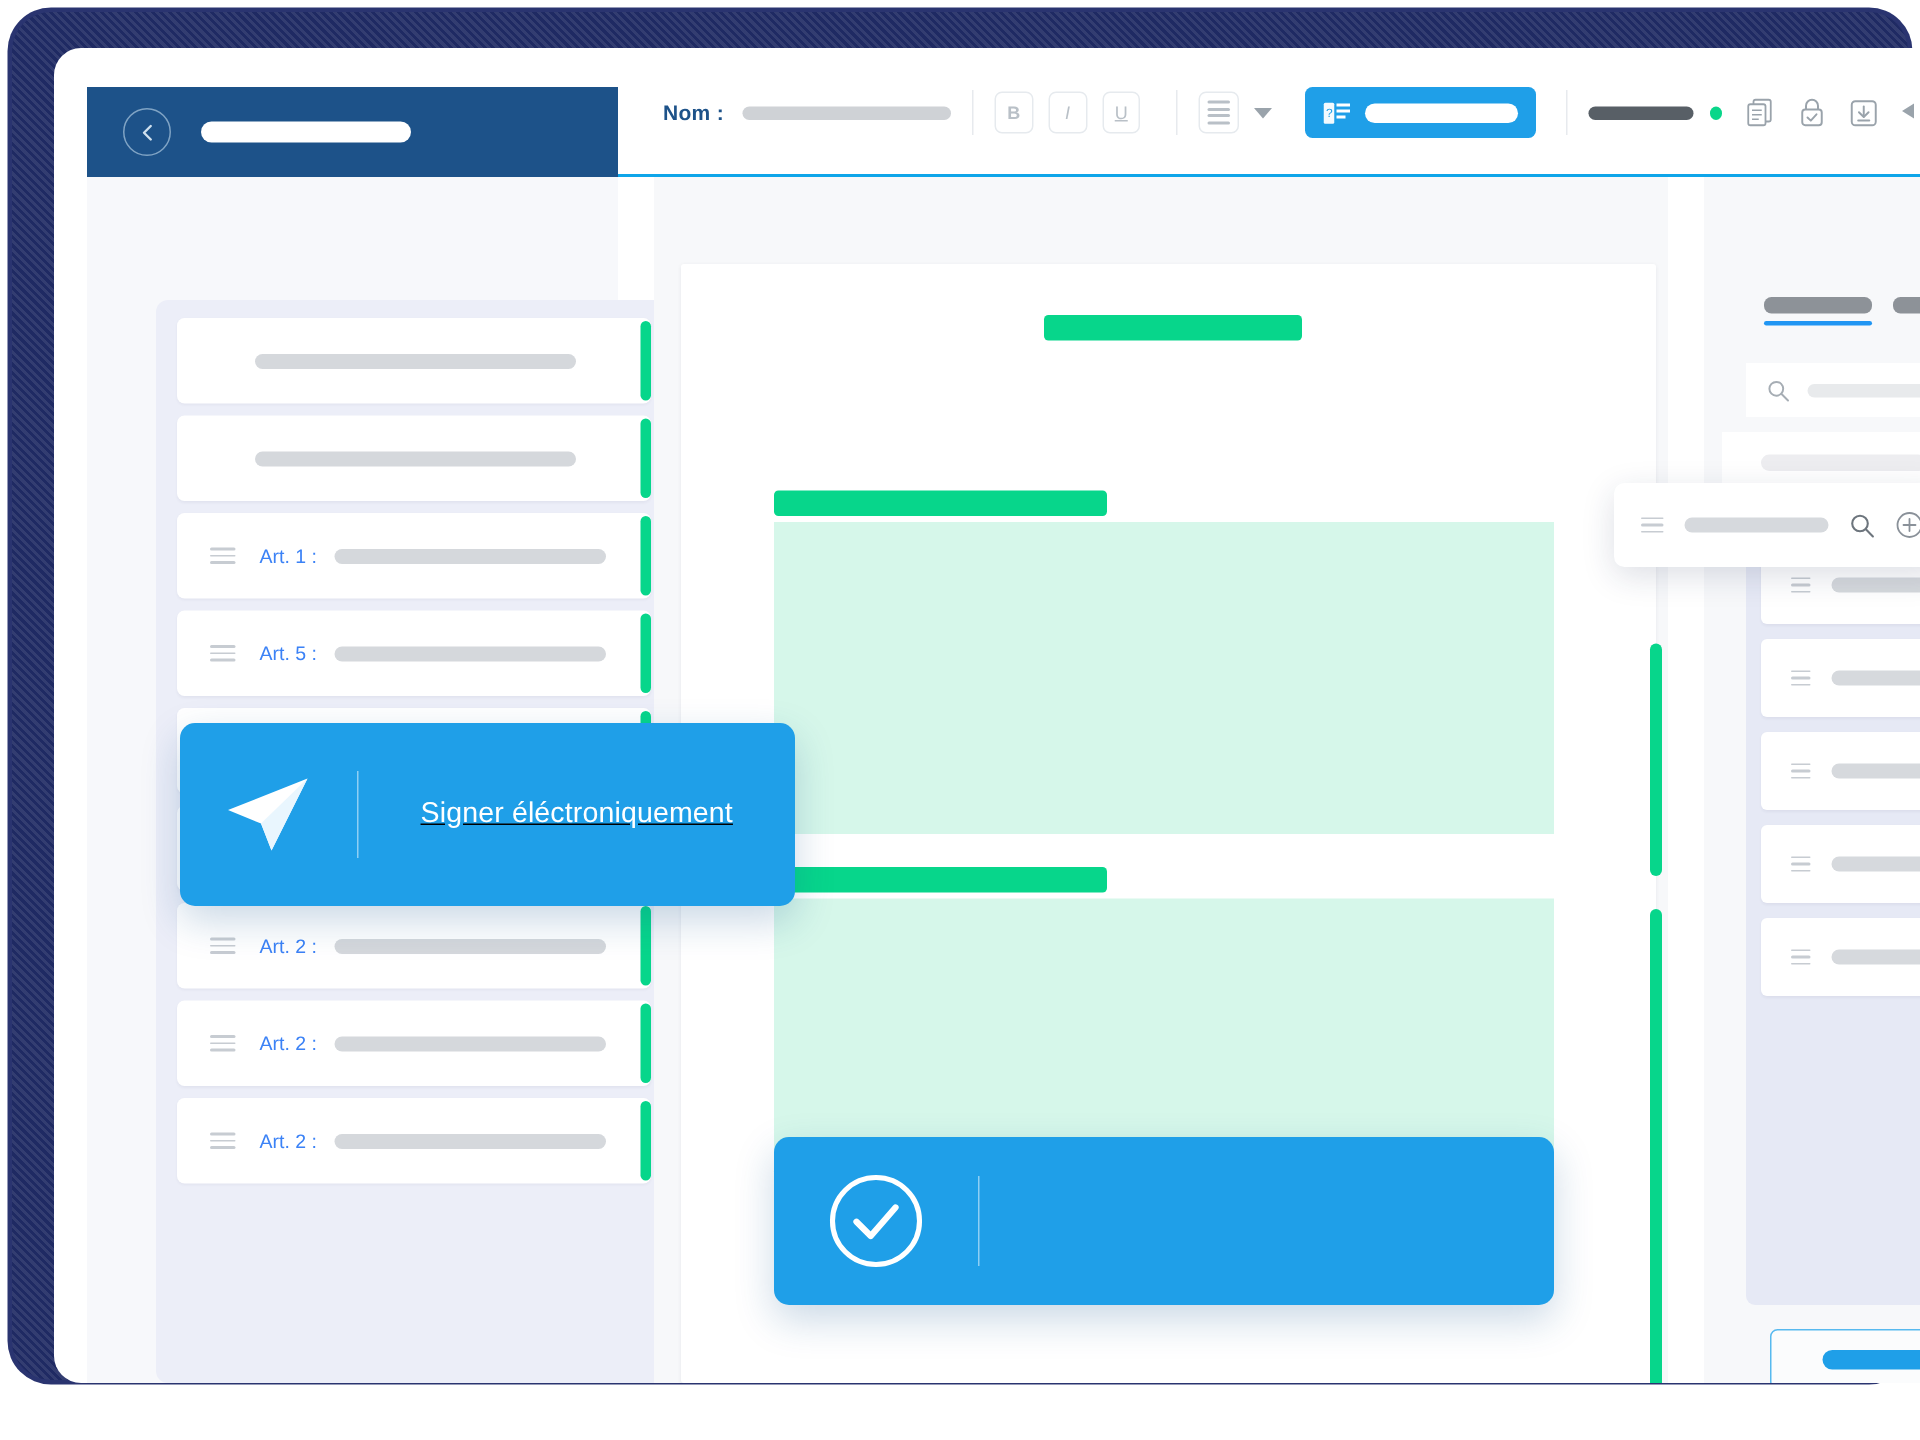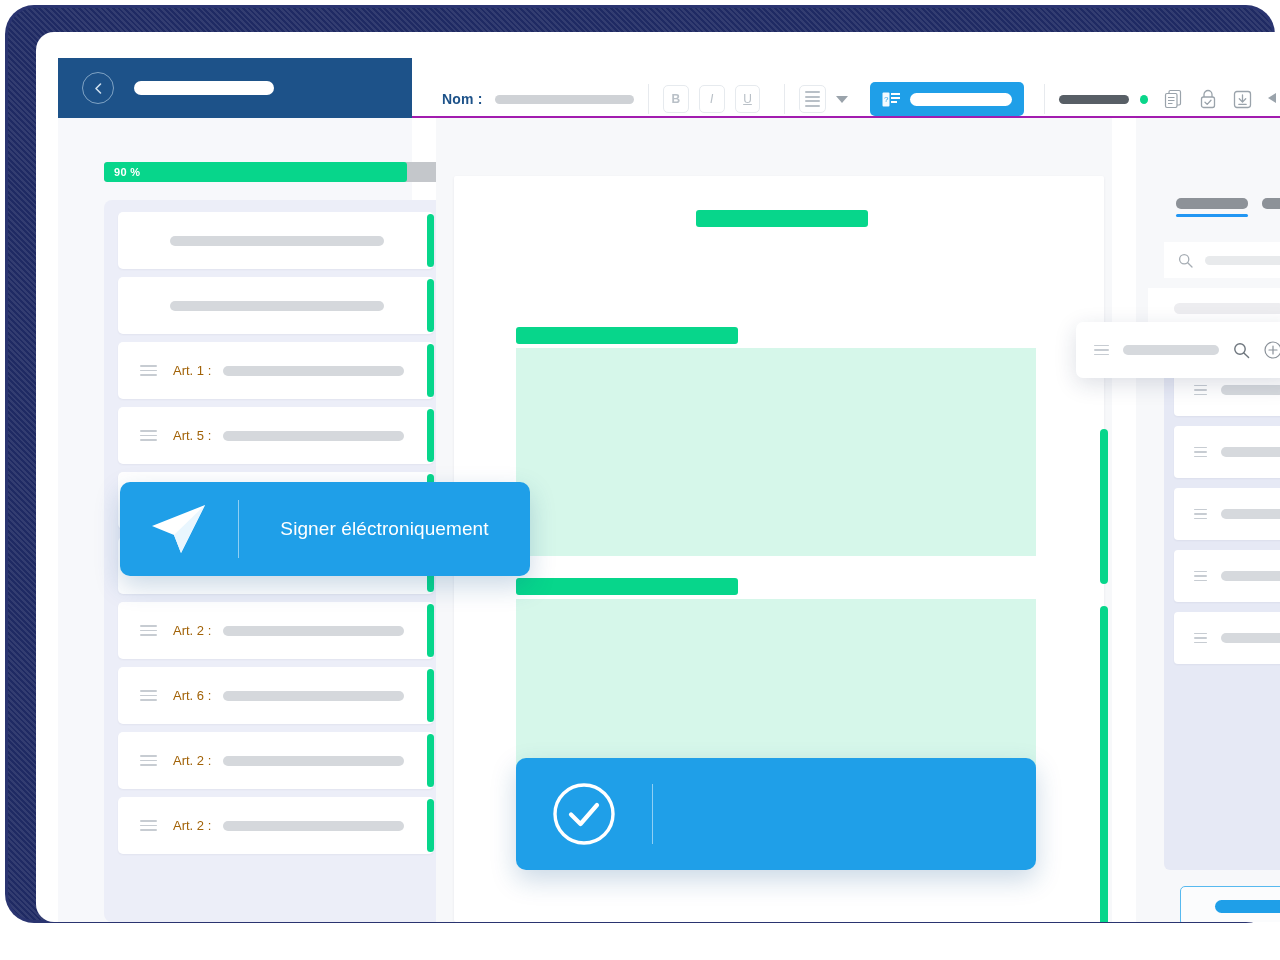--- a/index.html
+++ b/index.html
@@ -56,22 +56,22 @@
   .back-circle svg{display:block}
   #brand-title-bar{
     width:140px;height:14px;border-radius:7px;background:#ffffff;
   }
 
   
   #toolbar{
     position:absolute; left:376px; top:26px;
     width:868px; height:60px;
     background:#ffffff;
-    display:flex; align-items:flex-end;
-    border-bottom:2px solid #a21caf;
+    display:flex; align-items:flex-start;
+    border-bottom:2px solid #0ea5e9;
   }
   #toolbar-inner{display:flex;align-items:center;width:100%;padding-left:30px;}
   .tb-label{
     color:#1d5289; font-size:14px; font-weight:bold; letter-spacing:.2px;
     white-space:nowrap;
   }
   .tb-input-bar{
     width:152px;height:9px;border-radius:5px;background:#cfd2d6;margin-left:12px;
   }
   .tb-sep{width:1px;height:30px;background:#e7eaee;margin:0 14px;}
@@ -138,21 +138,21 @@
   .art-row .accent{
     position:absolute;right:0;top:2px;bottom:2px;width:7px;
     border-radius:4px;background:#07d68b;
   }
   .drag-handle{display:flex;flex-direction:column;gap:3px;width:17px;flex:0 0 auto;cursor:grab;}
   .drag-handle i{display:block;height:1.6px;background:#c7ccd2;border-radius:1px;}
   .drag-handle i:nth-child(1){width:100%}
   .drag-handle i:nth-child(2){width:100%}
   .drag-handle i:nth-child(3){width:100%}
   .art-label{
-    color:#a16207;font-size:13px;margin-left:16px;white-space:nowrap;
+    color:#3b82f6;font-size:13px;margin-left:16px;white-space:nowrap;
   }
   .art-bar{
     height:10px;border-radius:5px;background:#d5d8dc;margin-left:12px;flex:1;
     margin-right:30px;
   }
   .art-row.plain .art-bar{margin-left:30px;margin-right:50px;}
 
   
   #doc-area{
     position:absolute;left:400px;top:86px;width:676px;height:804px;background:#f7f8fa;
@@ -217,24 +217,24 @@
     background:#ffffff;border-radius:7px;
     box-shadow:0 6px 22px rgba(30,40,80,.15);
     display:flex;align-items:center;padding-left:18px;gap:14px;
     z-index:40;
   }
   #float-add-card .fb{height:10px;border-radius:5px;background:#d6d9dd;flex:1;}
   #float-add-card .ic{flex:0 0 auto;cursor:pointer;display:flex;align-items:center;}
 
   
   #sign-card{
-    position:absolute;left:120px;top:482px;width:410px;height:94px;
+    position:absolute;left:120px;top:482px;width:410px;height:122px;
     background:#1f9fe8;border-radius:10px;
     box-shadow:0 10px 26px rgba(20,80,140,.22);
-    display:flex;align-items:center;z-index:50;
+    display:flex;align-items:center;z-index:50;text-decoration:underline;
   }
   #sign-card .cta-icon{width:118px;display:flex;align-items:center;justify-content:center;flex:0 0 auto;}
   #sign-card .cta-div{width:1px;height:58px;background:rgba(255,255,255,.5);flex:0 0 auto;}
   .cta-text{
     color:#ffffff;font-size:19px;flex:1;text-align:center;padding:0 14px;
     white-space:nowrap;letter-spacing:.1px;
   }
   #conform-card{
     position:absolute;left:516px;top:758px;width:520px;height:112px;
     background:#1f9fe8;border-radius:10px;
@@ -329,25 +329,20 @@
         <span class="tb-icon" style="margin-left:14px">
           <svg width="14" height="20" viewBox="0 0 14 20">
             <path d="M10 4 L2 9 L10 14 Z" fill="#9aa3ab"></path>
           </svg>
         </span>
       </div>
     </div>
   </div>
 
   <div id="sidebar">
-    <div id="progress-wrap">
-      <div id="progress-fill" style="width: 88%;">
-        <span id="progress-label">90 %</span>
-      </div>
-    </div>
     <div id="article-list">
         <div class="art-row plain">
           <span class="art-bar"></span>
           <span class="accent"></span>
         </div>
         <div class="art-row plain">
           <span class="art-bar"></span>
           <span class="accent"></span>
         </div>
         <div class="art-row">
@@ -390,30 +385,20 @@
           <span class="art-bar"></span>
           <span class="accent"></span>
         </div>
         <div class="art-row">
           <span class="drag-handle">
             <i></i>
             <i></i>
             <i></i>
           </span>
           <span class="art-label">Art. 2 :</span>
-          <span class="art-bar"></span>
-          <span class="accent"></span>
-        </div>
-        <div class="art-row">
-          <span class="drag-handle">
-            <i></i>
-            <i></i>
-            <i></i>
-          </span>
-          <span class="art-label">Art. 6 :</span>
           <span class="art-bar"></span>
           <span class="accent"></span>
         </div>
         <div class="art-row">
           <span class="drag-handle">
             <i></i>
             <i></i>
             <i></i>
           </span>
           <span class="art-label">Art. 2 :</span>

